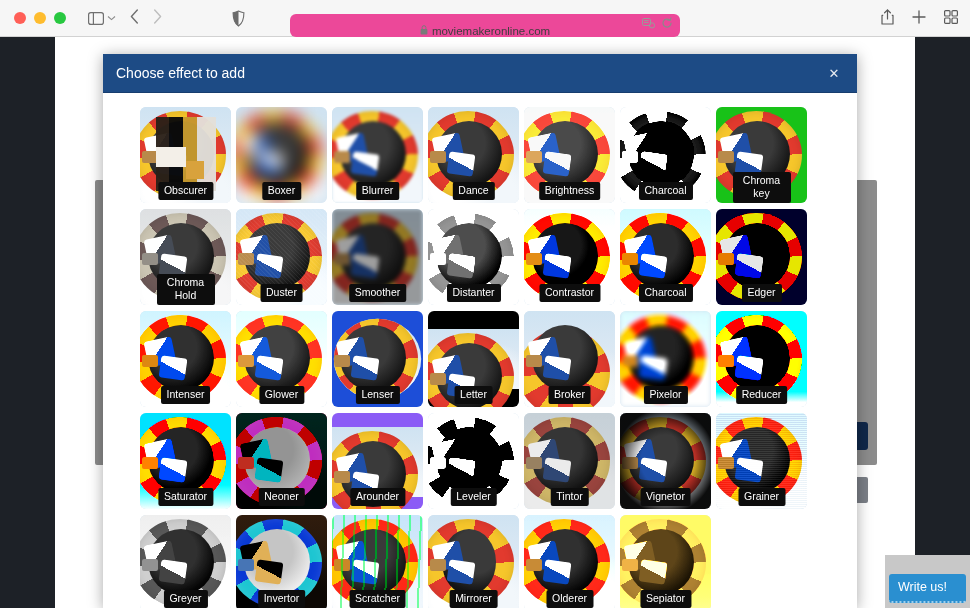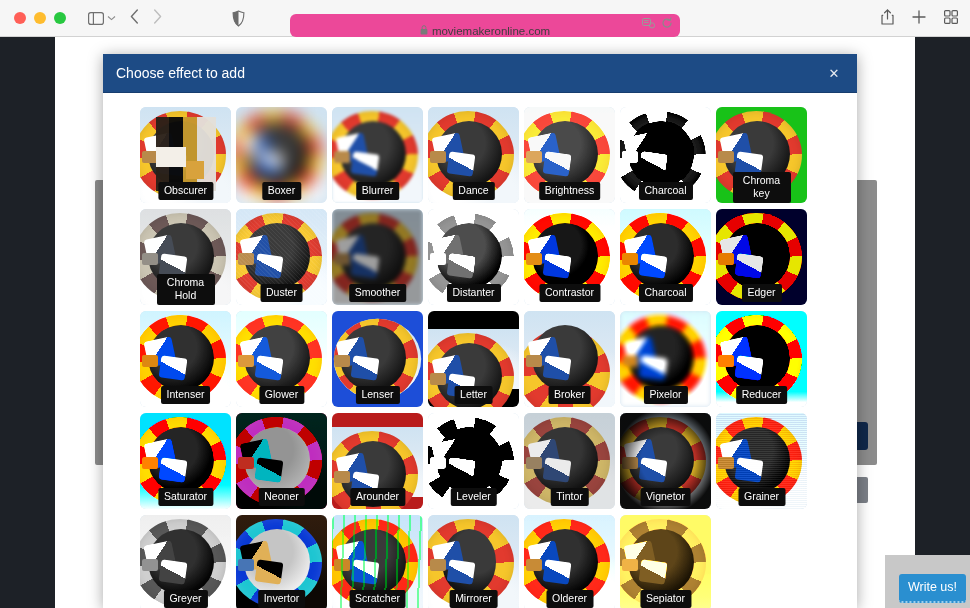--- a/index.html
+++ b/index.html
@@ -66,21 +66,21 @@
   }
 
   
   .writeus-wrap {
     position: absolute; right: 0px; bottom: 0px; width: 85px; height: 53px;
     background: #c8c8c8;
   }
   .writeus-btn {
     position: absolute; right: 4px; bottom: 5px;
     background: #2a8fd0; color: #fff;
-    font-size: 12.5px; padding: 6px 9px 7px 9px;
+    font-size: 12.5px; padding: 6px 19px 7px 9px;
     border-radius: 3px; white-space: nowrap;
     border-bottom: 2px dotted #9fd0ee;
   }
 
   
   .modal {
     position: absolute; left: 103px; top: 54px; width: 754px; height: 554px;
     background: #ffffff;
     box-shadow: 0 2px 14px rgba(0,0,0,.35);
     overflow: hidden;
@@ -186,21 +186,21 @@
   .f-pixelor .pxgrid { position:absolute; inset:0; opacity:.5;
     background:
       repeating-linear-gradient(90deg, rgba(0,0,0,.16) 0 1px, rgba(0,0,0,0) 1px 7px),
       repeating-linear-gradient(0deg, rgba(0,0,0,.16) 0 1px, rgba(0,0,0,0) 1px 7px); }
   .f-reducer .art { filter: saturate(3) contrast(1.9); }
   .f-reducer .sky { background: linear-gradient(180deg,#25cbf2 0 60%, #ffffff 100%); }
   .f-saturator .art { filter: saturate(2.6) contrast(1.3); }
   .f-saturator .sky { background: linear-gradient(180deg,#2aa8e8 0 55%, #e9f3fa 100%); }
   .f-neoner { background:#be185d; }
   .f-neoner .art { filter: invert(1) hue-rotate(140deg) saturate(2.6) brightness(.75); }
-  .f-arounder { background:#b91c1c; }
+  .f-arounder { background:#8b5cf6; }
   .f-arounder .art { top:14px; bottom:12px; }
   .f-leveler .art { filter: grayscale(1) contrast(14); }
   .f-tintor .art { filter: saturate(.55) brightness(.92); }
   .f-vignetor { background:#000; }
   .f-vignetor .vig { position:absolute; inset:0; background: radial-gradient(ellipse at 50% 50%, rgba(0,0,0,0) 38%, rgba(0,0,0,.95) 78%); }
   .f-grainer .art { filter: contrast(1.2) saturate(1.2); }
   .f-grainer .grain { position:absolute; inset:0; opacity:.35;
      background: repeating-linear-gradient(0deg, rgba(0,0,0,.25) 0 1px, rgba(255,255,255,.18) 1px 2px); }
   .f-greyer .art { filter: grayscale(1) contrast(1.15); }
   .f-invertor .art { filter: invert(1); }

